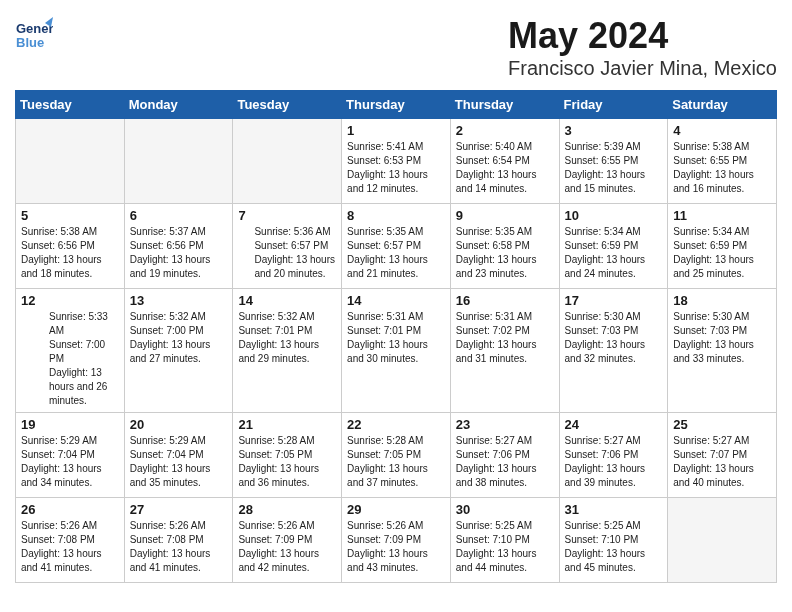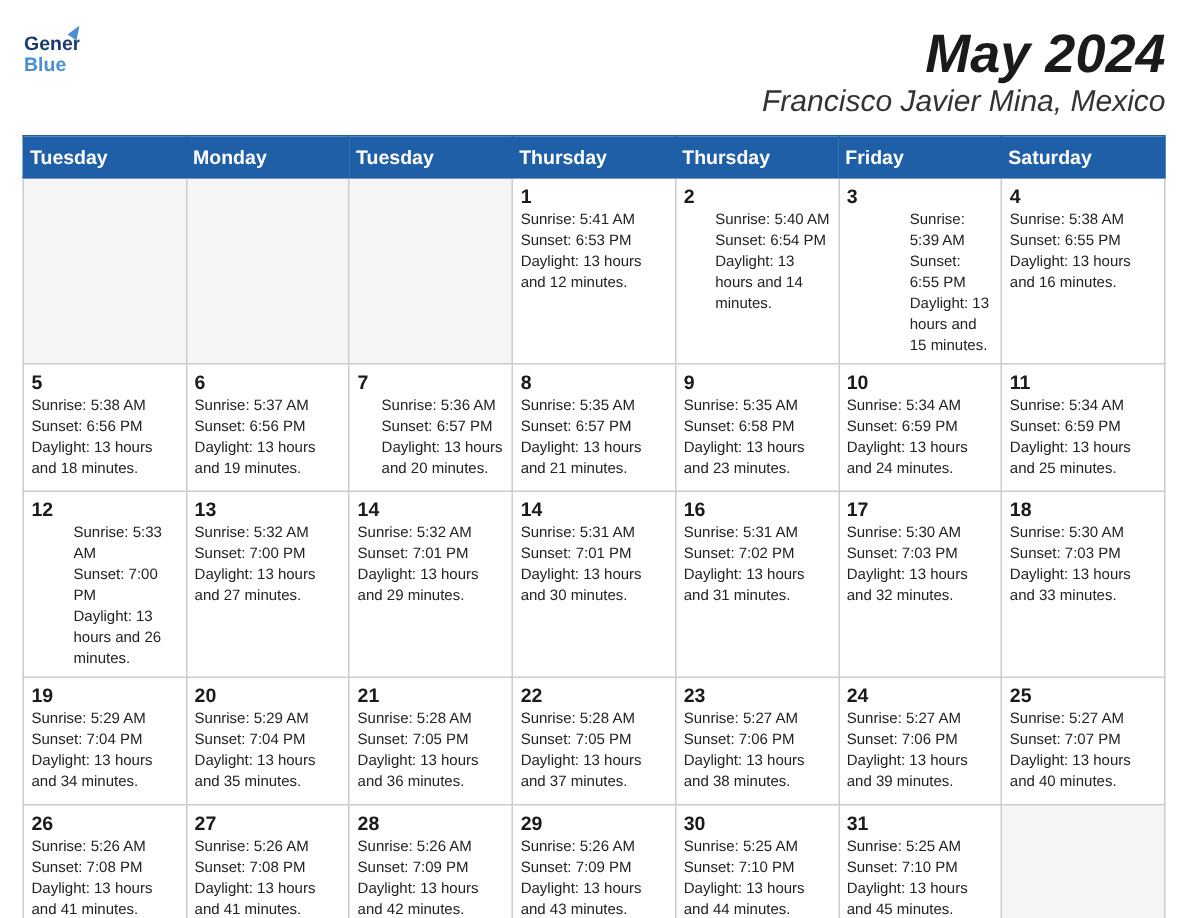--- a/index.html
+++ b/index.html
@@ -10,22 +10,21 @@
       min-height: 612px;
       padding: 15px;
     }
     .header-area {
       display: flex;
       justify-content: space-between;
       align-items: flex-start;
       margin-bottom: 10px;
     }
     .title-area {
-      text-align: right;
-      font-style: italic;
+      text-align: left;
     }
     .main-title {
       font-size: 36px;
       font-weight: bold;
       color: #1a1a1a;
     }
     .subtitle {
       font-size: 20px;
       color: #333;
       font-weight: normal;
@@ -113,27 +112,27 @@
         <td class="empty"></td>
         <td class="empty"></td>
         <td>
           <span class="day-number">1</span>
           <div class="cell-text" style="white-space: pre-line;">Sunrise: 5:41 AM
 Sunset: 6:53 PM
 Daylight: 13 hours and 12 minutes.</div>
         </td>
         <td>
           <span class="day-number">2</span>
-          <div class="cell-text" style="white-space: pre-line; margin-left: 21px;">Sunrise: 5:40 AM
+          <div class="cell-text" style="white-space: pre-line;">Sunrise: 5:40 AM
 Sunset: 6:54 PM
 Daylight: 13 hours and 14 minutes.</div>
         </td>
         <td>
           <span class="day-number">3</span>
-          <div class="cell-text" style="white-space: pre-line; margin-left: 42px;">Sunrise: 5:39 AM
+          <div class="cell-text" style="white-space: pre-line;">Sunrise: 5:39 AM
 Sunset: 6:55 PM
 Daylight: 13 hours and 15 minutes.</div>
         </td>
         <td>
           <span class="day-number">4</span>
           <div class="cell-text" style="white-space: pre-line;">Sunrise: 5:38 AM
 Sunset: 6:55 PM
 Daylight: 13 hours and 16 minutes.</div>
         </td>
       </tr>

